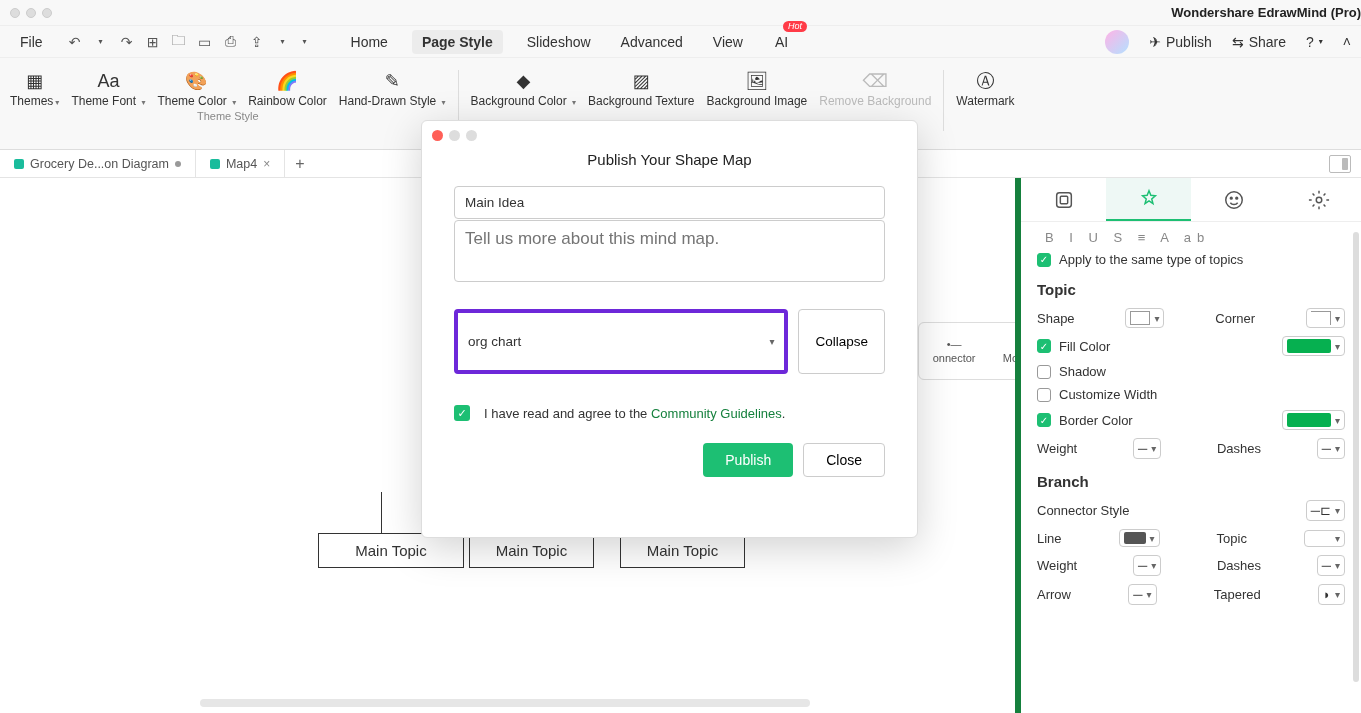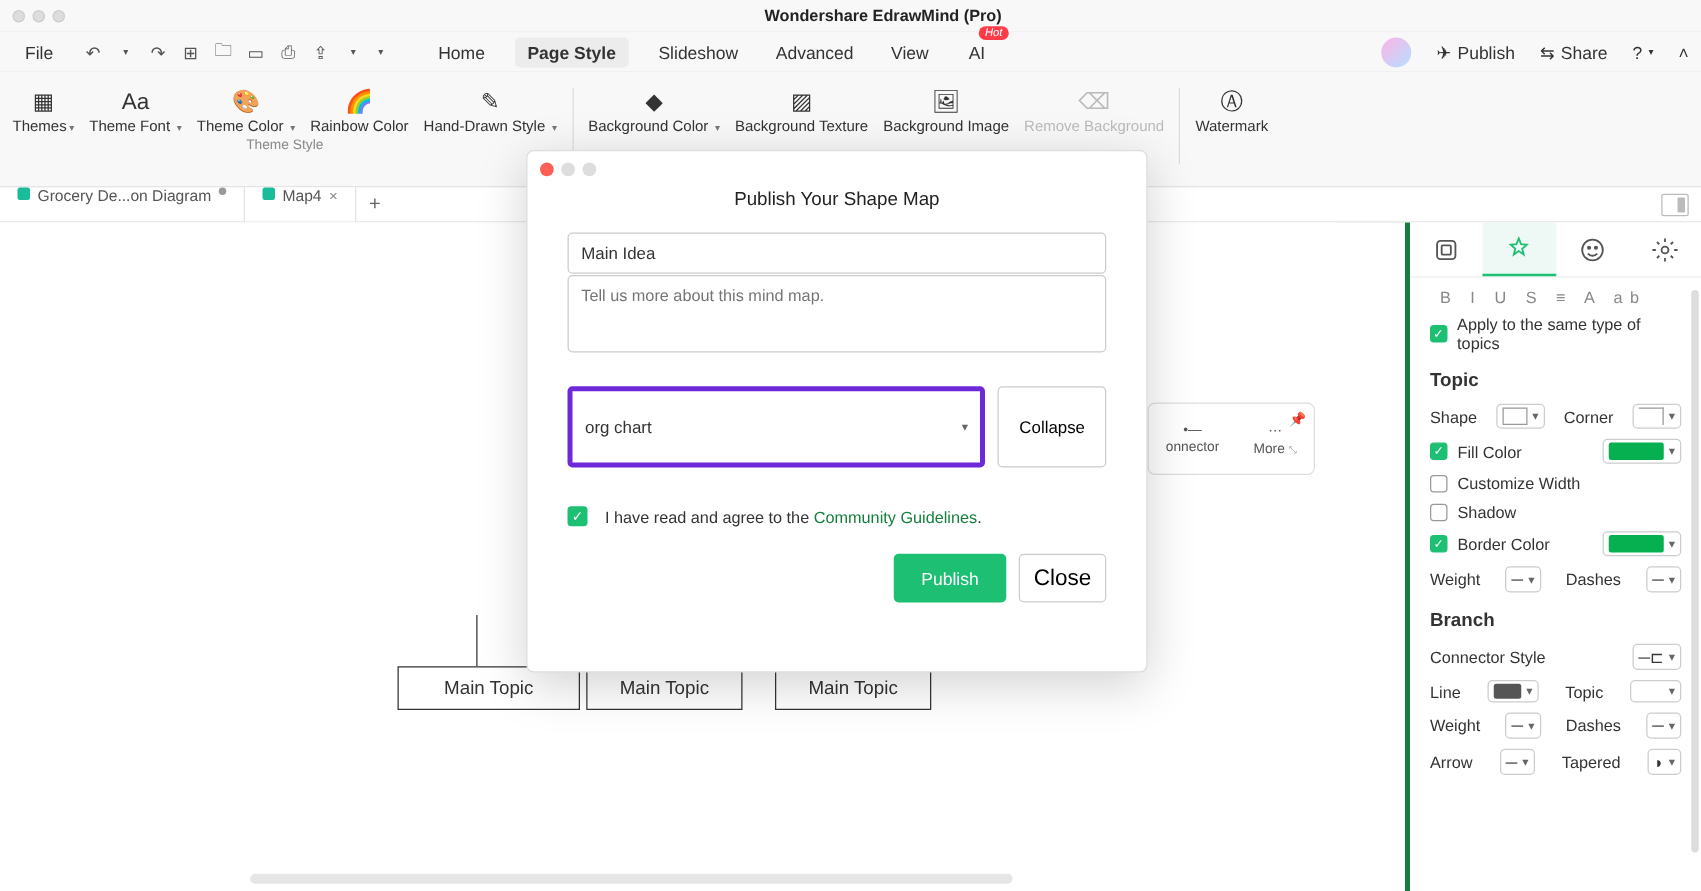--- a/index.html
+++ b/index.html
@@ -2,21 +2,21 @@
 <html><head>
 <meta charset="utf-8">
 <style>
   * { box-sizing: border-box; margin: 0; padding: 0; font-family: -apple-system, BlinkMacSystemFont, "Segoe UI", sans-serif; }
   body { width: 1361px; height: 713px; overflow: hidden; background: #fff; position: relative; color: #333; }
 
   
   .titlebar { height: 26px; display:flex; align-items:center; background:#f8f8f8; border-bottom:1px solid #eee; }
   .traffics { display:flex; gap:6px; padding-left:10px; }
   .dot { width:10px; height:10px; border-radius:50%; background:#ddd; border:1px solid #ccc; }
-  .apptitle { flex:1; text-align:center; font-size:13px; font-weight:600; color:#222; }
+  .apptitle { flex:1; text-align:right; font-size:13px; font-weight:600; color:#222; }
 
   
   .menubar { height:32px; background:#f8f8f8; display:flex; align-items:center; padding:0 10px; gap:8px; border-bottom:1px solid #eee; }
   .file-btn { font-size:14px; padding:4px 10px; }
   .qat { display:flex; gap:10px; margin-left:6px; align-items:center; }
   .qat .ic { width:16px; height:16px; display:inline-flex; align-items:center; justify-content:center; color:#555; font-size:14px; }
   .tabs { display:flex; gap:18px; margin-left:24px; font-size:14px; }
   .tabs .tab { padding:4px 6px; color:#333; }
   .tabs .tab.active { font-weight:600; background:#ececec; border-radius:4px; padding:4px 10px; }
   .ai-badge { display:flex; align-items:center; gap:2px; font-size:14px; margin-left:2px; position:relative; }
@@ -32,21 +32,21 @@
   .rgroup-inner { display:flex; gap:12px; }
   .rbtn { display:flex; flex-direction:column; align-items:center; justify-content:flex-start; font-size:12px; color:#333; min-width:48px; text-align:center; padding-top:4px; }
   .rbtn.disabled { color:#bbb; }
   .rbtn .ric { height:26px; display:flex; align-items:center; justify-content:center; font-size:18px; }
   .rbtn .tri { font-size:8px; margin-left:2px; color:#777; }
   .rgroup .glabel { font-size:11px; color:#888; margin-top:2px; }
   .sep { width:1px; background:#ddd; margin:6px 6px 18px; }
 
   
   .doctabs { height:28px; background:#fff; border-bottom:1px solid #e4e4e4; display:flex; align-items:center; font-size:12.5px; position:relative; }
-  .dtab { padding:0 14px; height:100%; display:flex; gap:6px; border-right:1px solid #e4e4e4; color:#555; }
+  .dtab { padding:0 14px; height:100%; display:flex; align-items:center; gap:6px; border-right:1px solid #e4e4e4; color:#555; }
   .dtab.active { background:#fff; }
   .dtab .gsq { width:10px; height:10px; background:#1abc9c; border-radius:2px; }
   .dtab .x { color:#888; font-size:12px; }
   .dtab .dirty { width:6px; height:6px; background:#999; border-radius:50%; }
   .addtab { padding:0 10px; color:#666; font-size:16px; }
   .rside { margin-left:auto; width:22px; height:18px; border:1px solid #bbb; border-radius:2px; margin-right:10px; position:relative; }
   .rside::after { content:""; position:absolute; right:2px; top:2px; bottom:2px; width:6px; background:#bbb; border-radius:1px; }
 
   
   .canvas { position:absolute; left:0; top:178px; right:293px; bottom:0; background:#fff; }
@@ -54,21 +54,21 @@
 
   .node { position:absolute; border:1px solid #333; background:#fff; font-size:15px; display:flex; align-items:center; justify-content:center; }
   .node.partial { border-top:none; border-right:none; }
 
   
   .float-tb { position:absolute; top:322px; left:918px; width:134px; height:58px; border:1px solid #ddd; background:#fff; border-radius:6px; display:flex; align-items:center; justify-content:space-around; font-size:11px; color:#555; }
   .float-tb .fitem { display:flex; flex-direction:column; align-items:center; gap:2px; }
   .pin { position:absolute; top:6px; right:6px; font-size:11px; color:#aaa; }
 
   
-  .rightpanel { position:absolute; right:0; top:178px; bottom:0; width:237px; border-left:4px solid #15803d; background:#fff; display:flex; flex-direction:column; overflow:hidden; }
+  .rightpanel { position:absolute; right:0; top:178px; bottom:0; width:346px; border-left:6px solid #15803d; background:#fff; display:flex; flex-direction:column; overflow:hidden; }
   .rp-tabs { height:44px; border-bottom:1px solid #eee; display:flex; }
   .rp-tab { flex:1; display:flex; align-items:center; justify-content:center; }
   .rp-tab.active { background:#eef8f5; border-bottom:2px solid #1dbf73; }
   .rp-tab svg { color:#555; }
   .rp-tab.active svg { color:#1dbf73; }
 
   .rp-body { padding:8px 16px 12px; font-size:13px; color:#333; overflow-y:auto; }
   .section-title { font-weight:700; font-size:15px; margin:14px 0 10px; }
   .row { display:flex; align-items:center; justify-content:space-between; margin:8px 0; font-size:13px; }
   .cb { width:14px; height:14px; border:1px solid #999; border-radius:3px; display:inline-flex; align-items:center; justify-content:center; font-size:10px; color:#fff; }
@@ -83,30 +83,30 @@
   .fmt-row-clip { height:14px; overflow:hidden; border-bottom:0; margin-bottom:4px; display:flex; gap:20px; padding-left:8px; color:#888; font-size:13px; letter-spacing:6px; }
 
   
   .modal { position:absolute; left:421px; top:120px; width:497px; height:418px; background:#fff; border:1px solid #ddd; border-radius:6px; box-shadow:0 10px 40px rgba(0,0,0,.18); display:flex; flex-direction:column; }
   .modal .mbar { height:28px; display:flex; align-items:center; padding-left:10px; gap:6px; }
   .modal .mred { width:11px; height:11px; background:#ff5f57; border-radius:50%; }
   .modal .mgray { width:11px; height:11px; background:#ddd; border-radius:50%; }
   .modal h3 { text-align:center; font-size:15px; font-weight:500; color:#222; margin-top:2px; }
   .mbody { padding:18px 32px 0; display:flex; flex-direction:column; gap:1px; }
   .minput { border:1px solid #ccc; border-radius:4px; padding:8px 10px; font-size:13.5px; color:#333; }
-  .mtext { border:1px solid #ccc; border-radius:4px; padding:8px 10px; font-size:13px; color:#999; height:62px; resize:none; font-family:inherit; }
+  .mtext { border:1px solid #ccc; border-radius:4px; padding:8px 10px; font-size:17px; color:#999; height:62px; resize:none; font-family:inherit; }
   .mrow { display:flex; gap:10px; margin-top:26px; }
   .mselect { flex:1; border:4px solid #6d28d9; border-radius:4px; padding:21px 10px; font-size:13.5px; display:flex; justify-content:space-between; align-items:center; }
   .collapse-btn { border:1px solid #ccc; border-radius:4px; padding:7px 16px; font-size:13.5px; background:#fff; }
   .agree-row { display:flex; align-items:center; gap:14px; font-size:13px; margin-top:30px; }
   .agree-row .cb2 { width:16px; height:16px; background:#1dbf73; border-radius:3px; display:inline-flex; align-items:center; justify-content:center; color:#fff; font-size:11px; }
   .agree-row a { color:#15803d; text-decoration:none; }
   .mfoot { display:flex; justify-content:flex-end; gap:10px; padding:0 32px; margin-top:22px; }
   .btn-pub { background:#1dbf73; color:#fff; border:none; border-radius:4px; padding:8px 22px; font-size:14px; }
-  .btn-close { background:#fff; border:1px solid #ccc; border-radius:4px; padding:8px 11px; font-size:18px; }
+  .btn-close { background:#fff; border:1px solid #ccc; border-radius:4px; padding:8px 22px; font-size:14px; }
 </style>
 </head>
 <body>
 
 <div class="titlebar">
   <div class="traffics">
     <div class="dot"></div>
     <div class="dot"></div>
     <div class="dot"></div>
   </div>
@@ -306,25 +306,25 @@
     <div class="row" style="justify-content:flex-start; gap:8px;">
       <span class="cb on">✓</span>
       <span>Fill Color</span>
       <span style="margin-left:auto;" class="swatch">
           <span class="colorbox"></span>
           <span class="chev">▾</span>
         </span>
     </div>
     <div class="row" style="justify-content:flex-start; gap:8px;">
       <span class="cb"></span>
-      <span>Customize Width</span>
+      <span>Shadow</span>
     </div>
     <div class="row" style="justify-content:flex-start; gap:8px;">
       <span class="cb"></span>
-      <span>Shadow</span>
+      <span>Customize Width</span>
     </div>
 
     <div class="row" style="justify-content:flex-start; gap:8px;">
       <span class="cb on">✓</span>
       <span>Border Color</span>
       <span style="margin-left:auto;" class="swatch">
           <span class="colorbox"></span>
           <span class="chev">▾</span>
         </span>
     </div>

